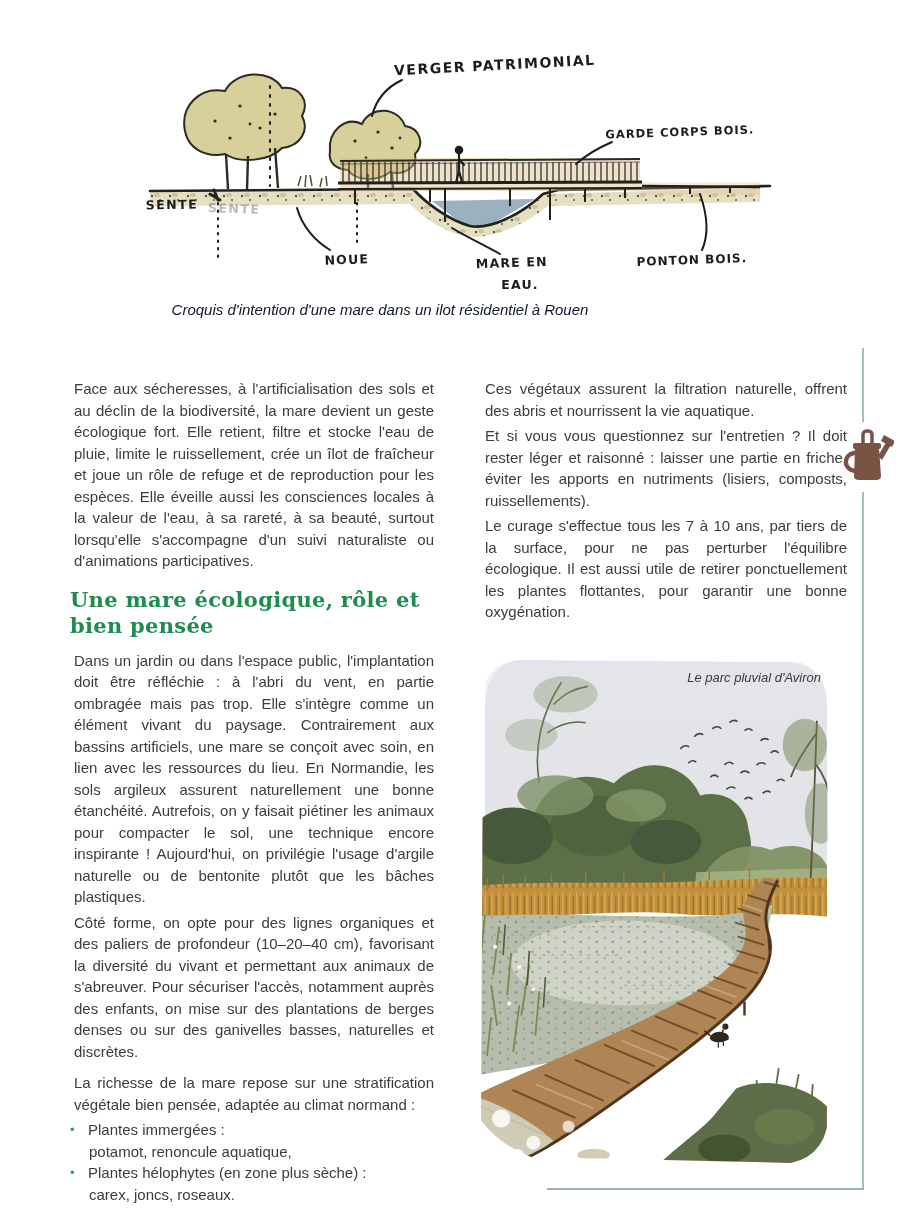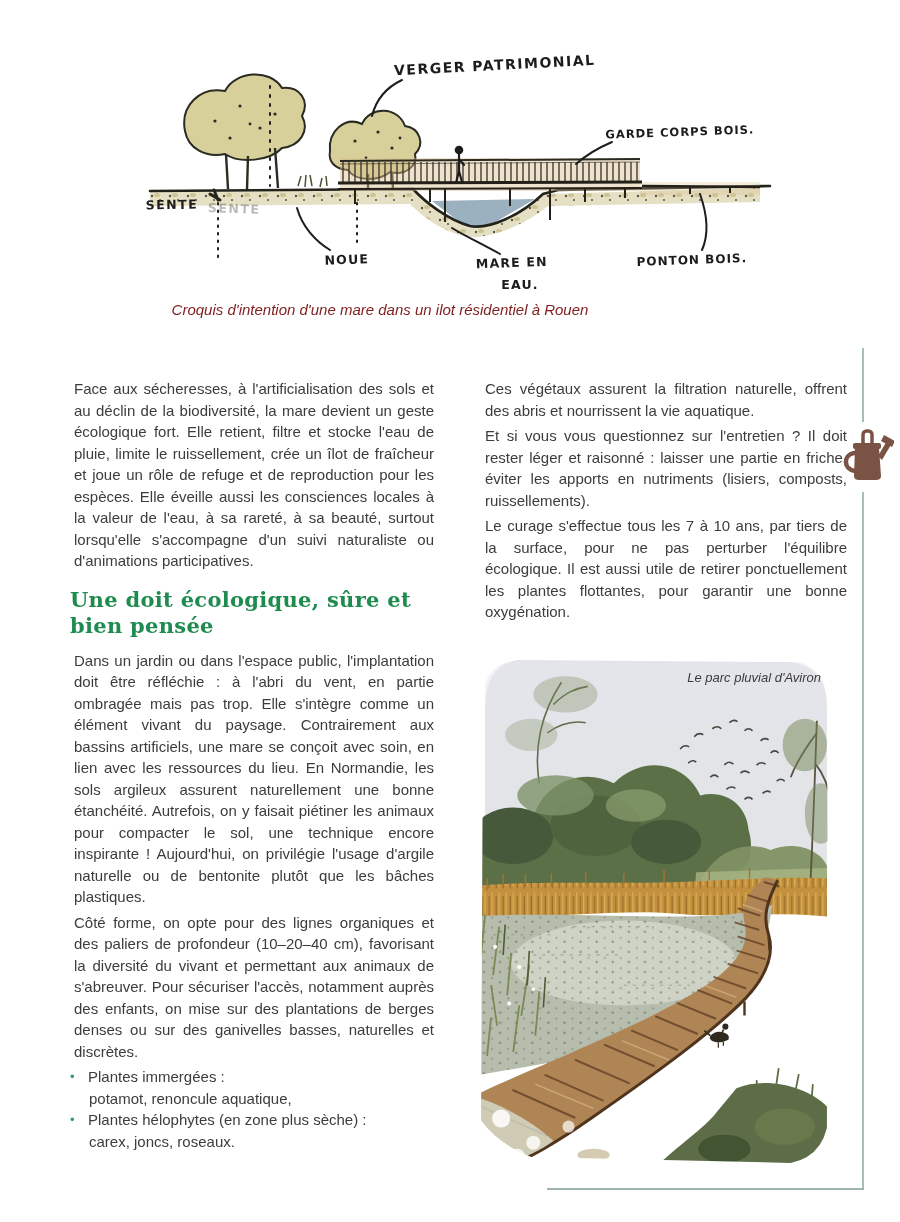--- a/index.html
+++ b/index.html
@@ -2,21 +2,21 @@
 <html><head>
 <meta charset="utf-8">
 <style>
   html,body{margin:0;padding:0;background:#ffffff;}
   .page{position:relative;width:900px;height:1222px;background:#fff;overflow:hidden;
         font-family:"Liberation Sans",sans-serif;color:#3c3c3c;}
   
   .sketch{position:absolute;left:130px;top:36px;width:650px;height:262px;}
   .hand{font-family:"DejaVu Sans",sans-serif;font-weight:700;fill:#1c1c1c;}
   .sketch-caption{position:absolute;left:60px;top:301px;width:640px;text-align:center;
-        font-style:italic;font-size:15px;color:#7f1d1d;}
+        font-style:italic;font-size:15px;color:#0f172a;}
   
   .col{position:absolute;top:374px;font-size:15px;line-height:21.5px;text-align:justify;}
   .col p{margin:4px;}
   .col-left{left:70px;width:368px;}
   .col-right{left:481px;width:370px;}
   .col h2{margin:15px 0 11px 0;font-family:"DejaVu Serif",serif;font-weight:600;
         font-size:21px;line-height:26px;color:#1e8b4f;letter-spacing:.3px;text-align:left;}
   .gap{margin-top:10px !important;}
   .bullets{margin-top:0;}
   .bullet-item{display:flex;align-items:flex-start;gap:6px;}
@@ -126,23 +126,24 @@
     <text class="hand" x="217" y="228" font-size="12.5" letter-spacing="1.2" text-anchor="middle" transform="rotate(-2 217 228)">NOUE</text>
     <text class="hand" x="382" y="231" font-size="12.5" letter-spacing="1.2" text-anchor="middle" transform="rotate(-2 382 231)">MARE EN</text>
     <text class="hand" x="390" y="253" font-size="12.5" letter-spacing="1.2" text-anchor="middle">EAU.</text>
     <text class="hand" x="562" y="228" font-size="12" letter-spacing="1" text-anchor="middle" transform="rotate(-2 562 228)">PONTON BOIS.</text>
   </svg>
 
   <div class="sketch-caption">Croquis d'intention d'une mare dans un ilot résidentiel à Rouen</div>
 
   <div class="col col-left">
     <p>Face aux sécheresses, à l'artificialisation des sols et au déclin de la biodiversité, la mare devient un geste écologique fort. Elle retient, filtre et stocke l'eau de pluie, limite le ruissellement, crée un îlot de fraîcheur et joue un rôle de refuge et de reproduction pour les espèces. Elle éveille aussi les consciences locales à la valeur de l'eau, à sa rareté, à sa beauté, surtout lorsqu'elle s'accompagne d'un suivi naturaliste ou d'animations participatives.</p>
-    <h2>Une doit écologique, sûre et bien pensée</h2>
+    <h2>Une mare écologique, rôle et bien pensée</h2>
     <p>Dans un jardin ou dans l'espace public, l'implantation doit être réfléchie : à l'abri du vent, en partie ombragée mais pas trop. Elle s'intègre comme un élément vivant du paysage. Contrairement aux bassins artificiels, une mare se conçoit avec soin, en lien avec les ressources du lieu. En Normandie, les sols argileux assurent naturellement une bonne étanchéité. Autrefois, on y faisait piétiner les animaux pour compacter le sol, une technique encore inspirante ! Aujourd'hui, on privilégie l'usage d'argile naturelle ou de bentonite plutôt que les bâches plastiques.</p>
     <p>Côté forme, on opte pour des lignes organiques et des paliers de profondeur (10–20–40 cm), favorisant la diversité du vivant et permettant aux animaux de s'abreuver. Pour sécuriser l'accès, notamment auprès des enfants, on mise sur des plantations de berges denses ou sur des ganivelles basses, naturelles et discrètes.</p>
+    <p class="gap">La richesse de la mare repose sur une stratification végétale bien pensée, adaptée au climat normand :</p>
     <div class="bullets">
       <div class="bullet-item">
         <span class="bullet-dot"></span>
         <div class="bullet-body">
           <div>Plantes immergées :</div>
           <div class="sub">potamot, renoncule aquatique,</div>
         </div>
       </div>
       <div class="bullet-item">
         <span class="bullet-dot"></span>

